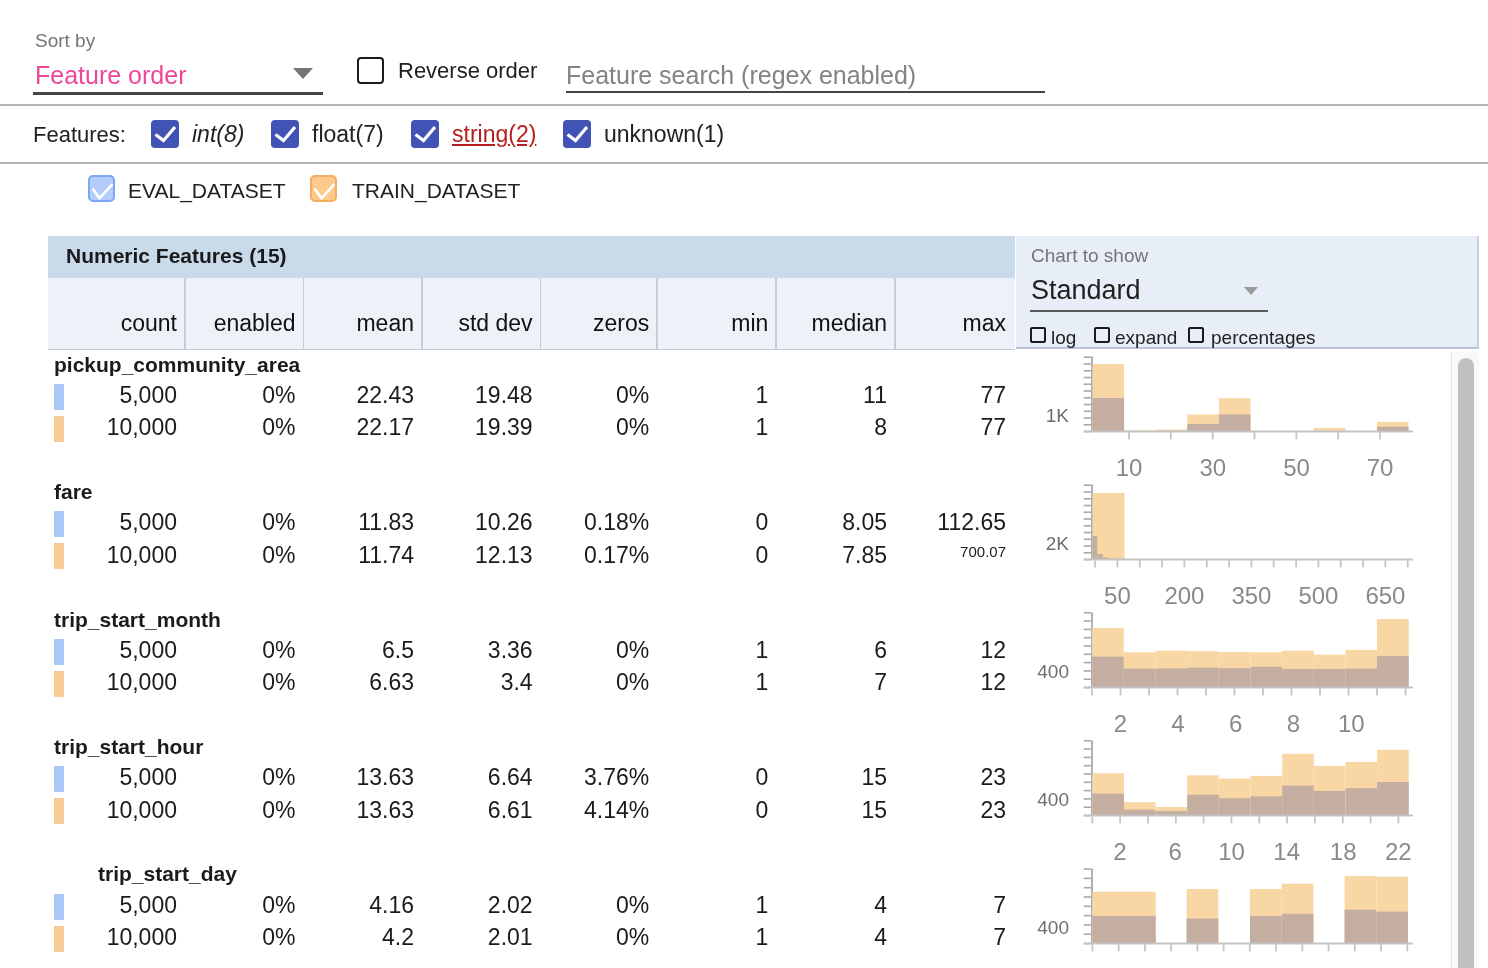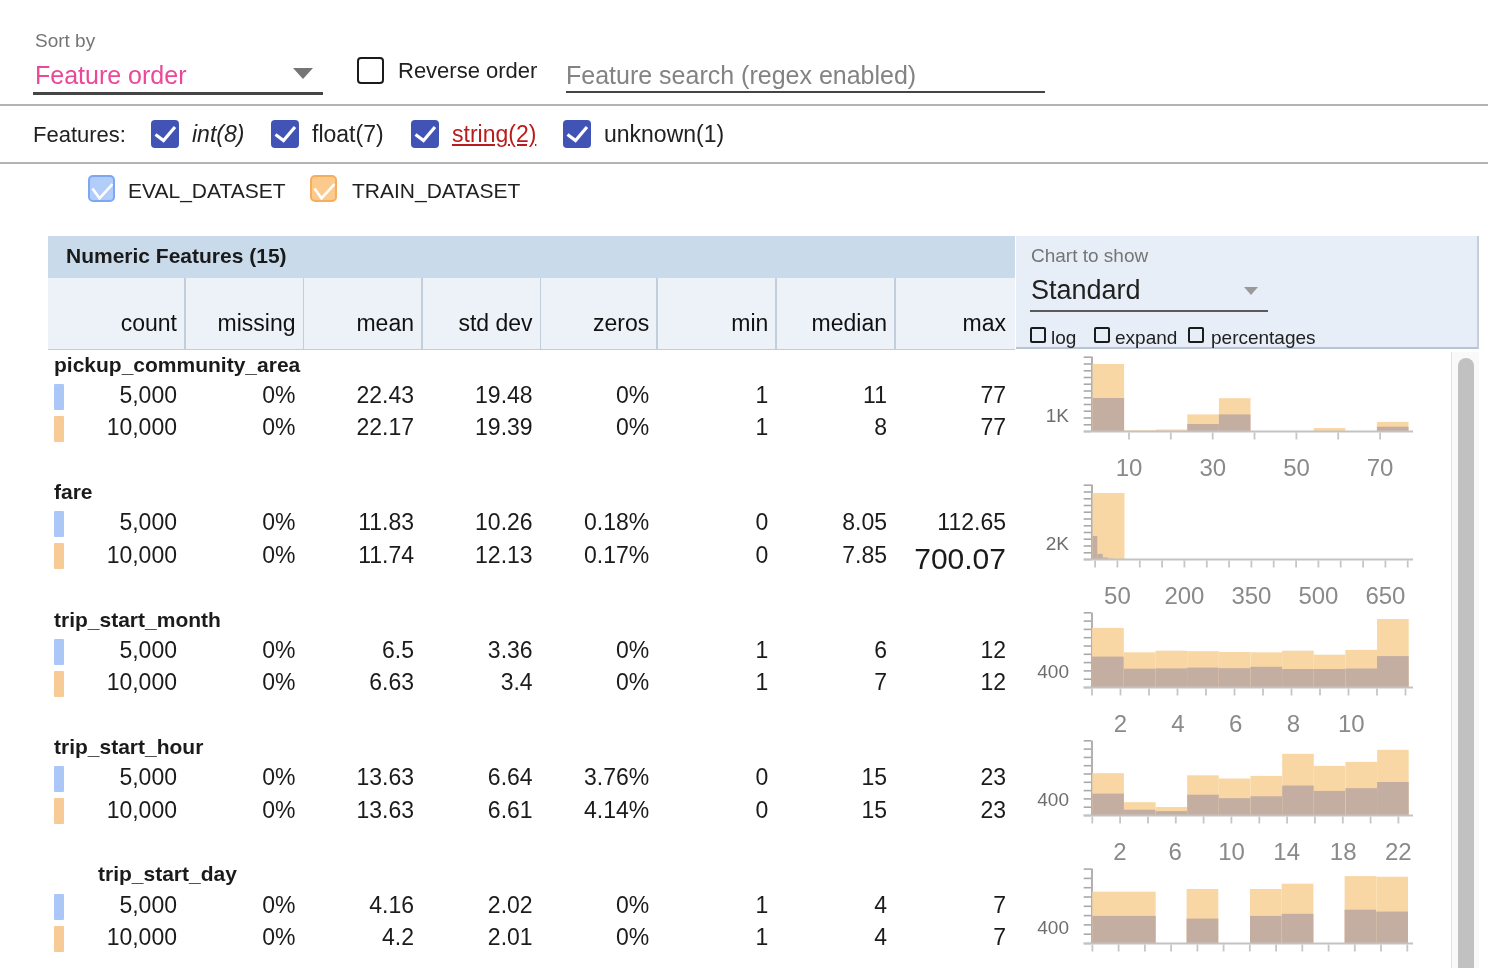--- a/index.html
+++ b/index.html
@@ -46,21 +46,21 @@
 <div class="t" style="font-size:21px;line-height:1;color:#1a1a1a;top:245.2px;font-weight:700;left:66.0px;">Numeric Features (15)</div>
 <div class="abs" style="left:48px;top:278px;width:967px;height:71px;background:#edf2f9;border-bottom:1.5px solid #c3cdd9;"></div>
 <div class="abs" style="left:184px;top:278px;width:1.5px;height:71px;background:#c3cedd;"></div>
 <div class="abs" style="left:302.5px;top:278px;width:1.5px;height:71px;background:#c3cedd;"></div>
 <div class="abs" style="left:421px;top:278px;width:1.5px;height:71px;background:#c3cedd;"></div>
 <div class="abs" style="left:539.6px;top:278px;width:1.5px;height:71px;background:#c3cedd;"></div>
 <div class="abs" style="left:656.2px;top:278px;width:1.5px;height:71px;background:#c3cedd;"></div>
 <div class="abs" style="left:775.4px;top:278px;width:1.5px;height:71px;background:#c3cedd;"></div>
 <div class="abs" style="left:894px;top:278px;width:1.5px;height:71px;background:#c3cedd;"></div>
 <div class="t" style="font-size:23px;line-height:1;color:#111111;top:312.0px;right:1311.0px;text-align:right;">count</div>
-<div class="t" style="font-size:23px;line-height:1;color:#111111;top:312.0px;right:1192.5px;text-align:right;">missing</div>
+<div class="t" style="font-size:23px;line-height:1;color:#111111;top:312.0px;right:1192.5px;text-align:right;">enabled</div>
 <div class="t" style="font-size:23px;line-height:1;color:#111111;top:312.0px;right:1074.0px;text-align:right;">mean</div>
 <div class="t" style="font-size:23px;line-height:1;color:#111111;top:312.0px;right:955.4px;text-align:right;">std dev</div>
 <div class="t" style="font-size:23px;line-height:1;color:#111111;top:312.0px;right:838.8px;text-align:right;">zeros</div>
 <div class="t" style="font-size:23px;line-height:1;color:#111111;top:312.0px;right:719.6px;text-align:right;">min</div>
 <div class="t" style="font-size:23px;line-height:1;color:#111111;top:312.0px;right:601.0px;text-align:right;">median</div>
 <div class="t" style="font-size:23px;line-height:1;color:#111111;top:312.0px;right:482.0px;text-align:right;">max</div>
 <div class="abs" style="left:1016px;top:236px;width:461px;height:111px;background:#e7eef7;border-right:2px solid #c5cedb;border-bottom:2.5px solid #b9c4d4;"></div>
 <div class="t" style="font-size:19px;line-height:1;color:#757575;top:245.9px;left:1031.0px;">Chart to show</div>
 <div class="t" style="font-size:27px;line-height:1;color:#212121;top:277.1px;left:1031.0px;">Standard</div>
 <div class="abs" style="left:1244px;top:286.5px;width:0;height:0;border-left:7.5px solid transparent;border-right:7.5px solid transparent;border-top:8px solid #9a9a9a;"></div>
@@ -101,21 +101,21 @@
 <div class="t" style="font-size:23px;line-height:1;color:#1b1b1b;top:511.4px;right:719.6px;text-align:right;">0</div>
 <div class="t" style="font-size:23px;line-height:1;color:#1b1b1b;top:511.4px;right:601.0px;text-align:right;">8.05</div>
 <div class="t" style="font-size:23px;line-height:1;color:#1b1b1b;top:511.4px;right:482.0px;text-align:right;">112.65</div>
 <div class="t" style="font-size:23px;line-height:1;color:#1b1b1b;top:543.7px;right:1311.0px;text-align:right;">10,000</div>
 <div class="t" style="font-size:23px;line-height:1;color:#1b1b1b;top:543.7px;right:1192.5px;text-align:right;">0%</div>
 <div class="t" style="font-size:23px;line-height:1;color:#1b1b1b;top:543.7px;right:1074.0px;text-align:right;">11.74</div>
 <div class="t" style="font-size:23px;line-height:1;color:#1b1b1b;top:543.7px;right:955.4px;text-align:right;">12.13</div>
 <div class="t" style="font-size:23px;line-height:1;color:#1b1b1b;top:543.7px;right:838.8px;text-align:right;">0.17%</div>
 <div class="t" style="font-size:23px;line-height:1;color:#1b1b1b;top:543.7px;right:719.6px;text-align:right;">0</div>
 <div class="t" style="font-size:23px;line-height:1;color:#1b1b1b;top:543.7px;right:601.0px;text-align:right;">7.85</div>
-<div class="t" style="font-size:30px;line-height:1;color:#1b1b1b;top:543.7px;right:482.0px;text-align:right;">700.07</div>
+<div class="t" style="font-size:15px;line-height:1;color:#1b1b1b;top:543.7px;right:482.0px;text-align:right;">700.07</div>
 <div class="t" style="font-size:21px;line-height:1;color:#1b1b1b;top:608.5px;font-weight:700;left:54.0px;">trip_start_month</div>
 <div class="abs" style="left:54px;top:638.8px;width:10px;height:26px;background:#aac7f7;border-radius:1px;"></div>
 <div class="abs" style="left:54px;top:670.8px;width:10px;height:26px;background:#f6cb96;border-radius:1px;"></div>
 <div class="t" style="font-size:23px;line-height:1;color:#1b1b1b;top:638.8px;right:1311.0px;text-align:right;">5,000</div>
 <div class="t" style="font-size:23px;line-height:1;color:#1b1b1b;top:638.8px;right:1192.5px;text-align:right;">0%</div>
 <div class="t" style="font-size:23px;line-height:1;color:#1b1b1b;top:638.8px;right:1074.0px;text-align:left;">6.5</div>
 <div class="t" style="font-size:23px;line-height:1;color:#1b1b1b;top:638.8px;right:955.4px;text-align:right;">3.36</div>
 <div class="t" style="font-size:23px;line-height:1;color:#1b1b1b;top:638.8px;right:838.8px;text-align:right;">0%</div>
 <div class="t" style="font-size:23px;line-height:1;color:#1b1b1b;top:638.8px;right:719.6px;text-align:right;">1</div>
 <div class="t" style="font-size:23px;line-height:1;color:#1b1b1b;top:638.8px;right:601.0px;text-align:right;">6</div>

